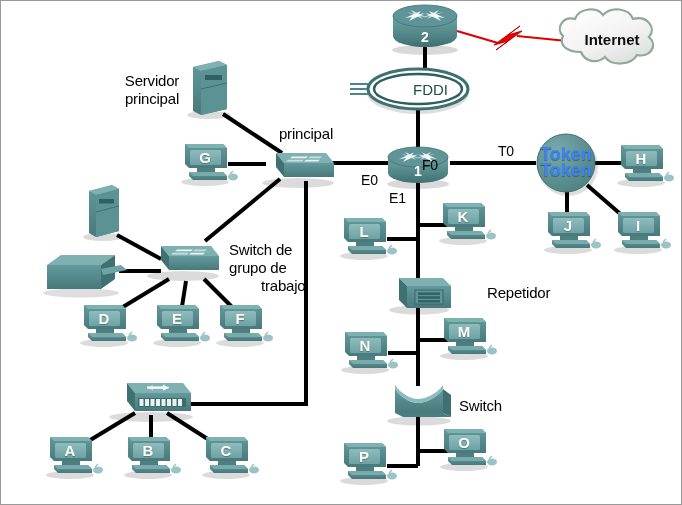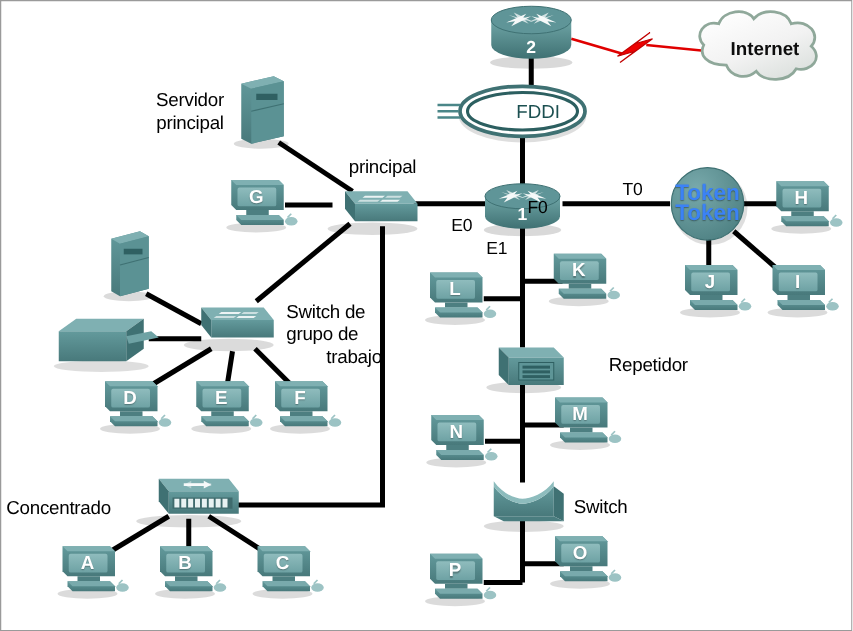--- a/index.html
+++ b/index.html
@@ -408,21 +408,20 @@
 
   <div class="lbl center" style="left:103px; top:71px; width:96px;">Servidor</div>
   <div class="lbl center" style="left:103px; top:89px; width:96px;">principal</div>
 
   <div class="lbl center" style="left:260px; top:124px; width:90px;">principal</div>
 
   <div class="lbl" style="left:228px; top:240px;">Switch de</div>
   <div class="lbl" style="left:228px; top:258px;">grupo de</div>
   <div class="lbl" style="left:228px; top:276px;margin-left:32px;">trabajo</div>
 
-  <div class="lbl" style="left:4px; top:397px;">Concentrado</div>
 
   <div class="lbl" style="left:466px; top:283px;margin-left:20px;">Repetidor</div>
 
   <div class="lbl" style="left:458px; top:396px;">Switch</div>
 
   <div class="pclabel" style="left:189px; top:148px; width:30px;">G</div>
   <div class="pclabel" style="left:625px; top:149px; width:30px;">H</div>
   <div class="pclabel" style="left:622px; top:216px; width:30px;">I</div>
   <div class="pclabel" style="left:552px; top:216px; width:30px;">J</div>
   <div class="pclabel" style="left:447px; top:207px; width:30px;">K</div>

